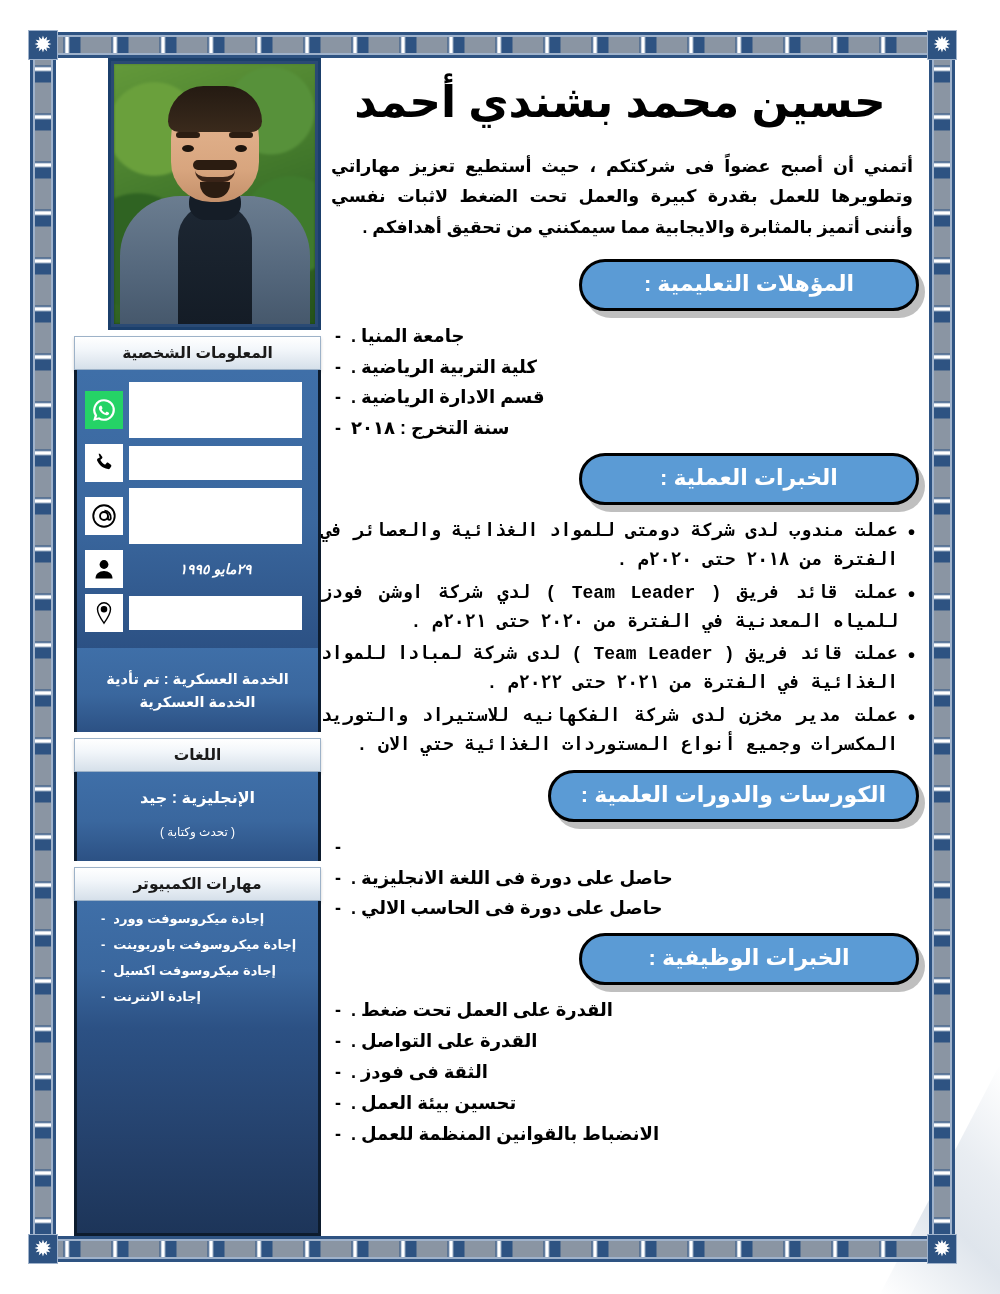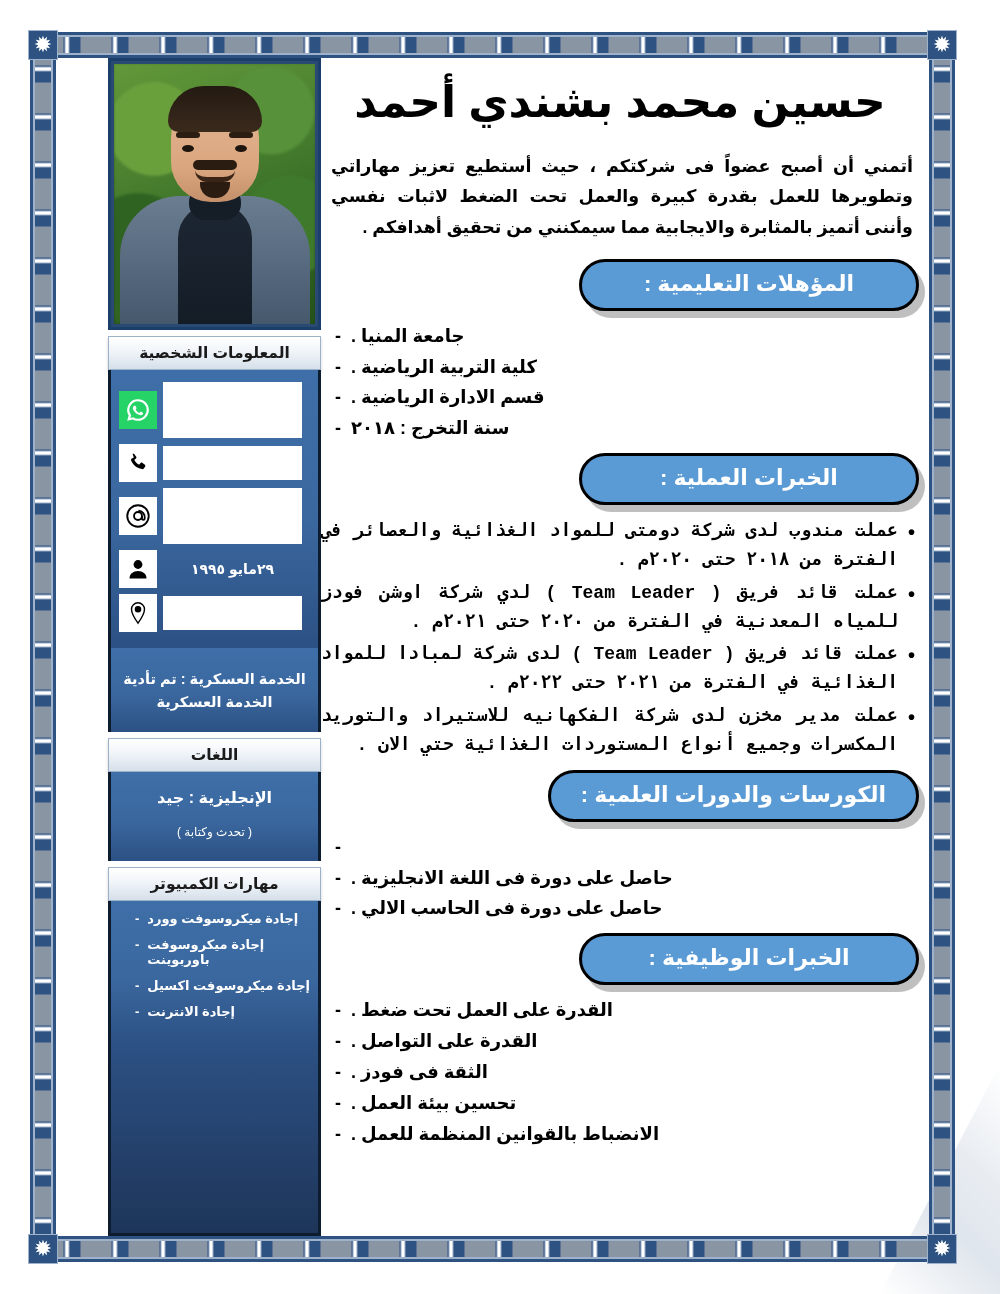--- a/index.html
+++ b/index.html
@@ -214,21 +214,21 @@
     flex: 0 0 auto;
     font-size: 20px;
     line-height: 1.5;
   }
   ul.dot-list li .btext { flex: 1 1 auto; font-family: Liberation Mono, monospace; }
 
   .edu-list, .course-list, .skill-list { padding-left: 10px; }
 
   
   .side-col {
-    width: 213px;
+    width: 247px;
     position: relative;
     background: #ffffff;
     display: flex;
     flex-direction: column;
   }
 
   .photo-box {
     width: 213px;
     height: 272px;
     border: 3px solid #1b3f6b;
@@ -339,20 +339,21 @@
     border-left: 3px solid #0d1c2e;
     border-right: 3px solid #0d1c2e;
     position: relative;
     color: #ffffff;
   }
 
   .info-panel {
     padding: 12px 16px 10px 0;
     min-height: 250px;
     position: relative;
+    font-style: italic;
   }
   .info-row {
     display: flex;
     flex-direction: row;
     align-items: center;
     margin-bottom: 6px;
     padding-left: 8px;
   }
   .redact {
     flex: 1 1 auto;

